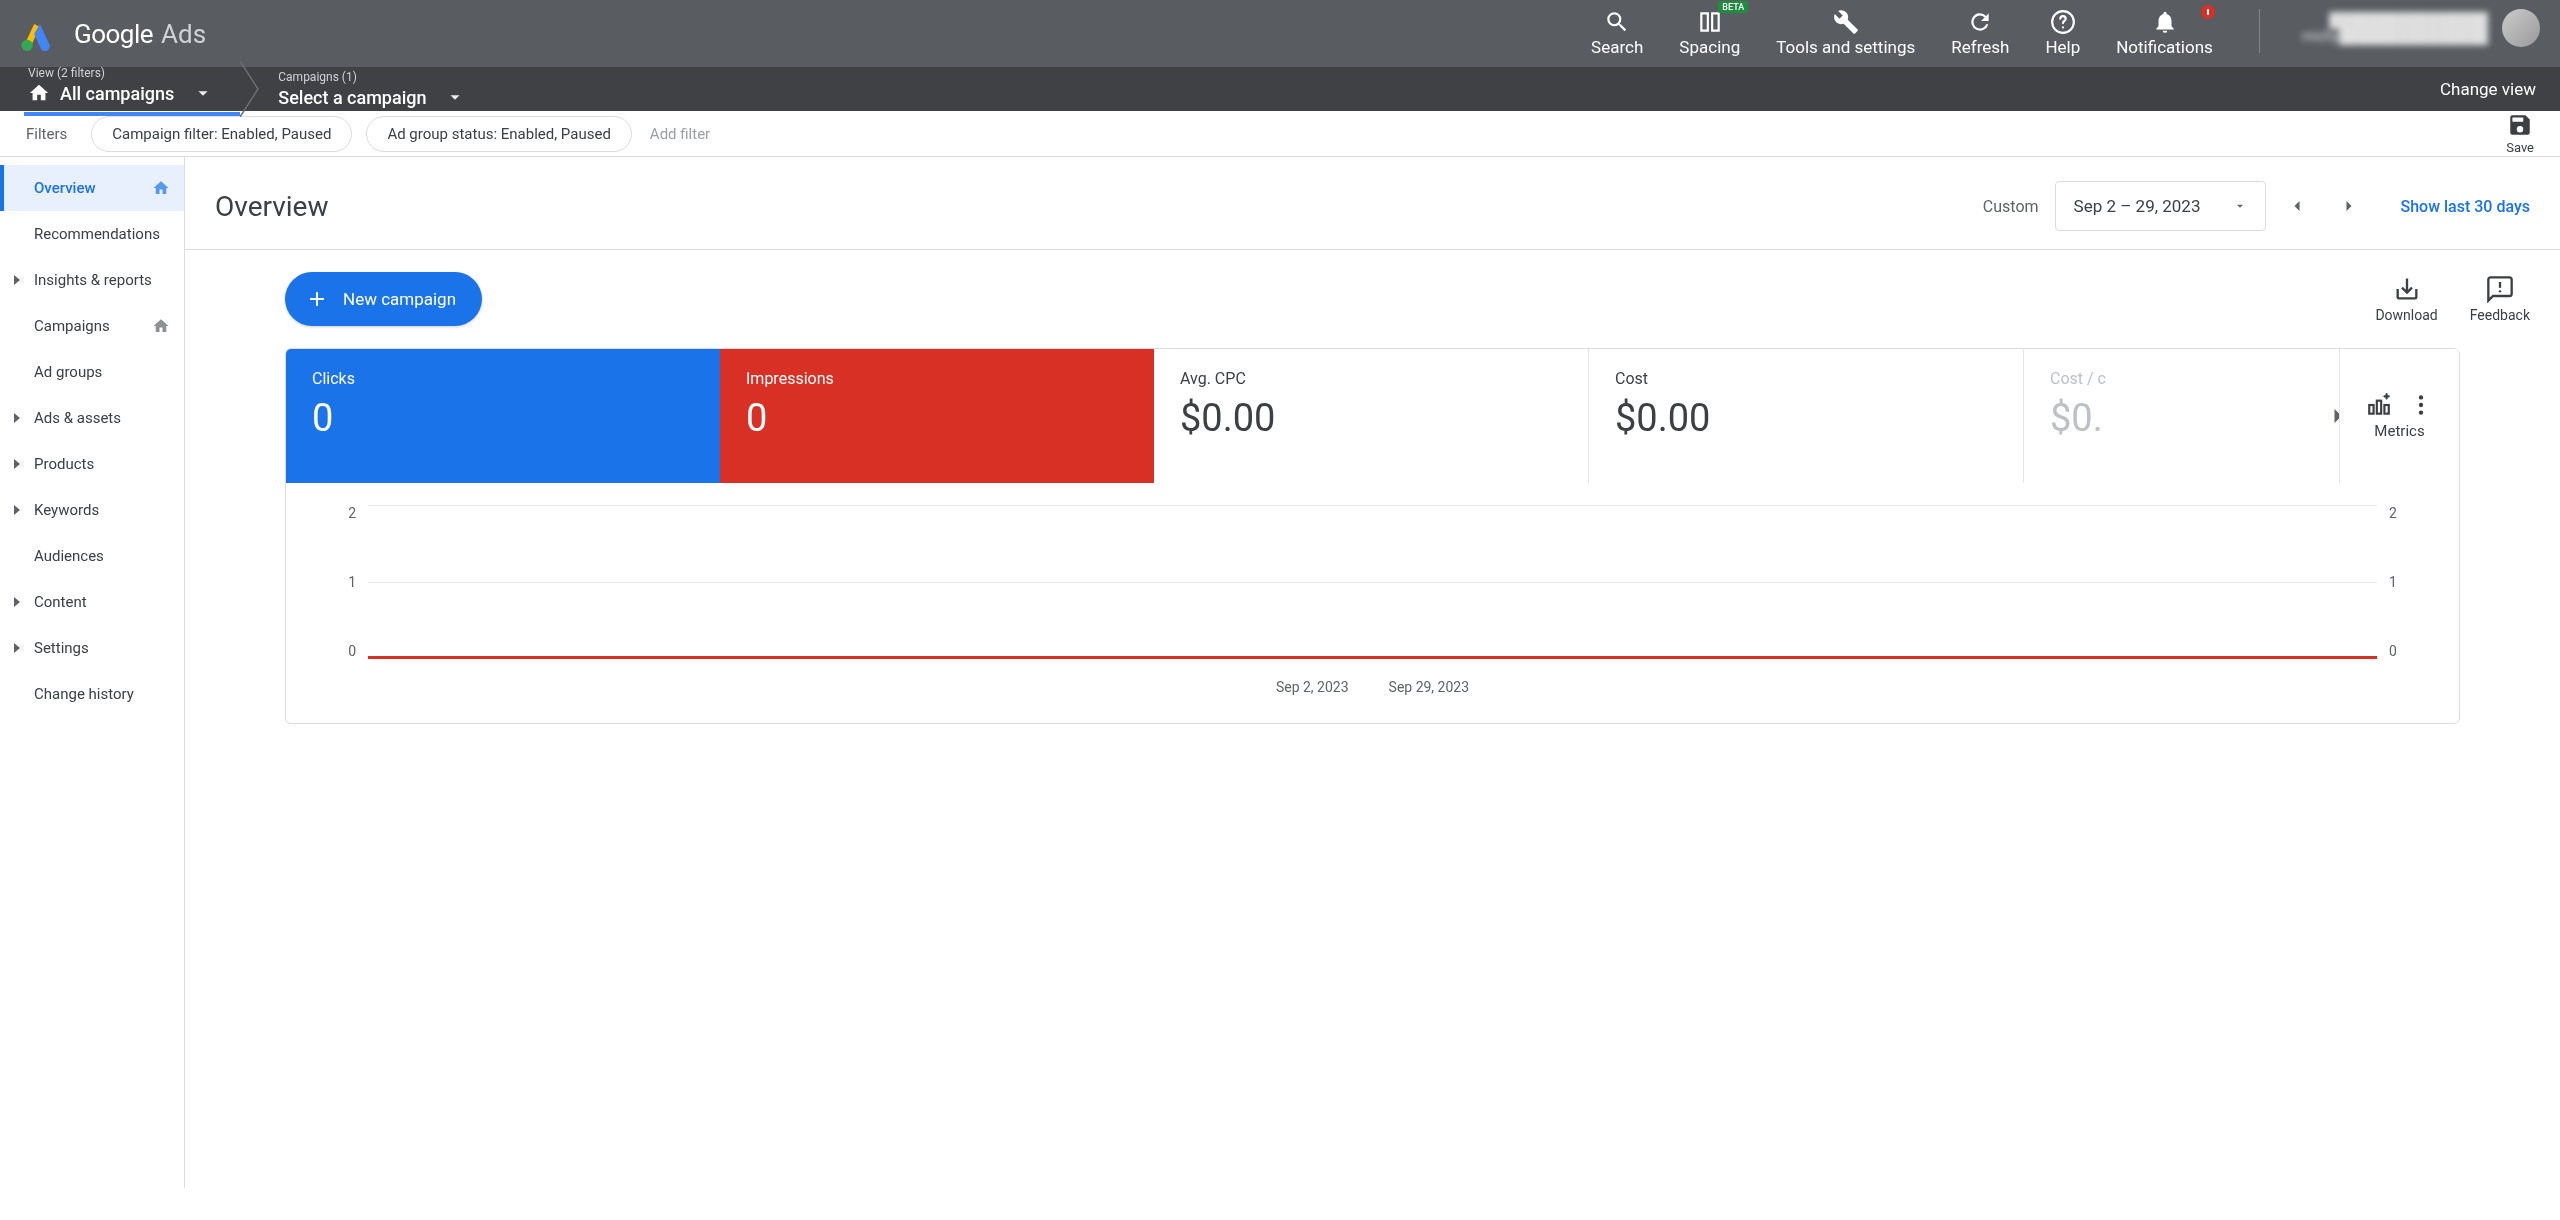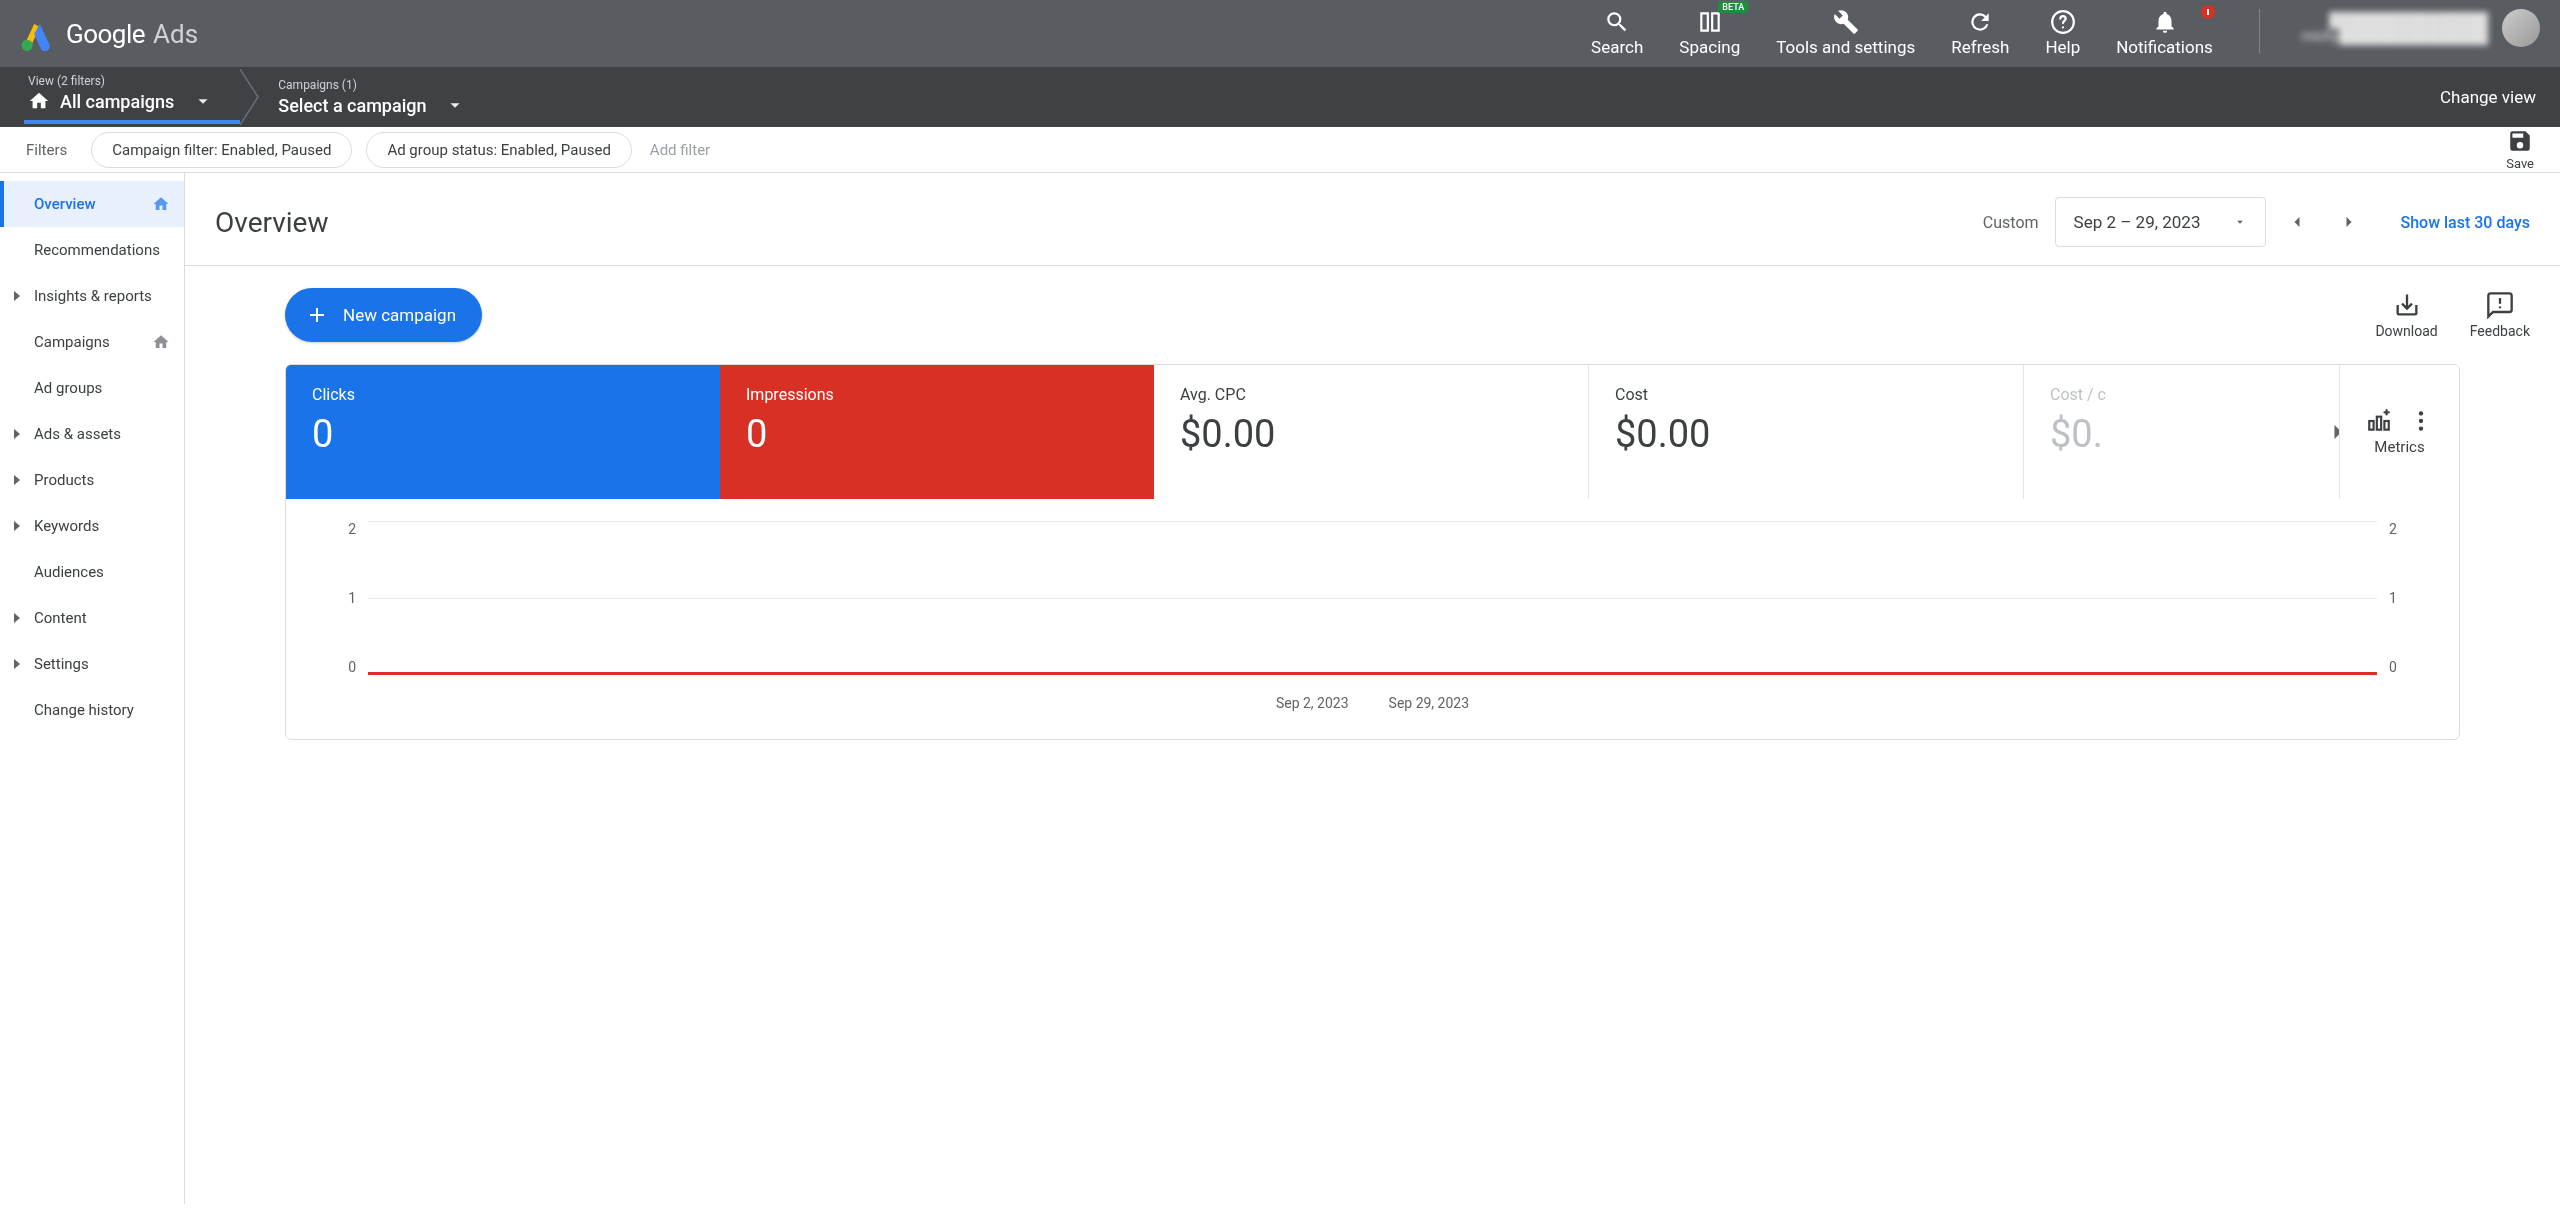--- a/index.html
+++ b/index.html
@@ -1,37 +1,37 @@
 <!DOCTYPE html>
 <html><head>
 <meta charset="utf-8">
 <style>
   * { box-sizing: border-box; margin: 0; padding: 0; font-family: 'Google Sans', Roboto, Arial, sans-serif; }
   body { background: #fff; color: #3c4043; overflow: hidden; }
 
   
   .topbar { background: #595d62; height: 67px; display: flex; align-items: center; padding: 0 20px; color: #fff; }
-  .logo-wrap { display: flex; align-items: center; gap: 12px; }
+  .logo-wrap { display: flex; align-items: center; gap: 20px; }
   .ads-logo-shape { width: 34px; height: 34px; position: relative; }
   .logo-text { display: flex; align-items: baseline; gap: 8px; }
   .logo-google { font-size: 26px; font-weight: 400; color: #fff; letter-spacing: -0.5px; }
   .logo-ads { font-size: 26px; font-weight: 400; color: #cfd2d6; }
   .topbar-tools { margin-left: auto; display: flex; align-items: flex-start; gap: 36px; }
   .tool-item { display: flex; flex-direction: column; align-items: center; gap: 2px; cursor: pointer; position: relative; }
   .tool-icon { width: 26px; height: 26px; display: flex; align-items: center; justify-content: center; }
   .tool-label { font-size: 17px; color: #fff; text-align: center; line-height: 1.2; }
   .beta-badge { position: absolute; top: -8px; right: -8px; background: #1e8e3e; color: #fff; font-size: 9px; padding: 1px 4px; border-radius: 2px; font-weight: 500; }
   .notif-dot { position: absolute; top: -6px; right: -4px; width: 18px; height: 18px; background: #d93025; border-radius: 50%; border: 2px solid #595d62; display:flex; align-items:center; justify-content:center;}
   .topbar-divider { width: 1px; height: 44px; background: #80868b; margin: 0 6px 0 10px; }
   .account-info { display: flex; align-items: center; gap: 14px; }
   .account-text { display: flex; flex-direction: column; align-items: flex-end; font-size: 14px; color: #e0e0e0; filter: blur(3px); }
   .avatar { width: 38px; height: 38px; border-radius: 50%; background: linear-gradient(135deg,#ccc,#999); }
 
   
-  .crumb-bar { background: #404145; height: 60px; display: flex; align-items: center; padding: 0 24px; color: #fff; }
+  .crumb-bar { background: #404145; height: 44px; display: flex; align-items: center; padding: 0 24px; color: #fff; }
   .crumb-block { display: flex; flex-direction: column; justify-content: center; padding-right: 26px; position: relative; }
   .crumb-label { font-size: 12px; color: #cfd2d6; margin-bottom: 2px; }
   .crumb-value-row { display: flex; align-items: center; gap: 10px; }
   .crumb-value { font-size: 18px; font-weight: 500; color: #fff; }
   .crumb-home-icon { width: 22px; height: 22px; }
   .crumb-dropdown-icon { width: 22px; height: 22px; margin-left: 8px; opacity: 0.9; }
   .change-view { margin-left: auto; font-size: 17px; color: #fff; cursor: pointer; }
   .crumb-active { border-bottom: 4px solid #4285f4; margin-bottom: -4px; padding-bottom: 8px; }
 
   

